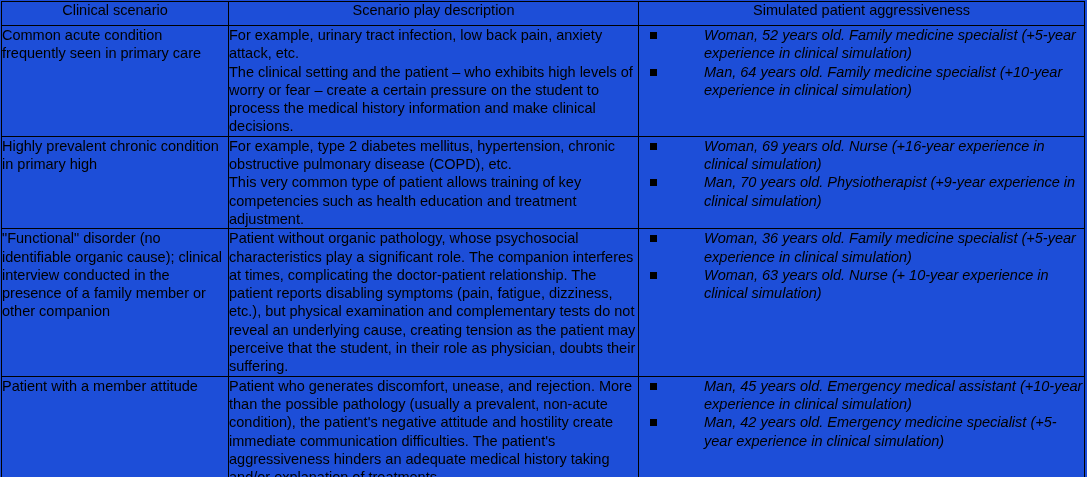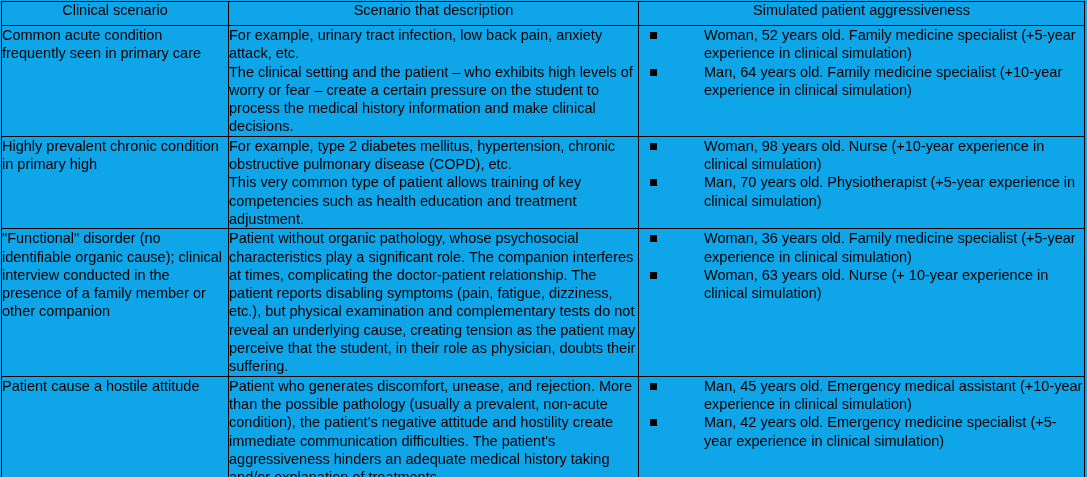--- a/index.html
+++ b/index.html
@@ -9,21 +9,21 @@
   }
   body {
     font-family: "Liberation Sans", sans-serif;
     color: #000000;
     -webkit-font-smoothing: antialiased;
   }
   .page {
     width: 1087px;
     height: 477px;
     position: relative;
-    background: #0ea5e9;
+    background: #1d4ed8;
     overflow: hidden;
   }
   table.scenario-table {
     border-collapse: collapse;
     table-layout: fixed;
     width: 1083px;
     margin: 0;
     position: absolute;
     left: 1px;
     top: 1px;
@@ -61,20 +61,21 @@
   .para { margin: 0; }
   ul.char-list {
     list-style: none;
     margin: 0;
     padding: 0;
   }
   ul.char-list > li {
     position: relative;
     padding-left: 65px;
     margin: 0 0 0 0;
+    font-style: italic;
   }
   ul.char-list > li .bullet-marker {
     position: absolute;
     left: 11px;
     top: 0;
     width: 7px;
     height: 7px;
     background: #000000;
     
     margin-top: 6px;
@@ -91,21 +92,21 @@
 <div class="page">
   <table class="scenario-table">
     <colgroup>
       <col class="c1">
         <col class="c2">
         <col class="c3">
     </colgroup>
     <thead>
       <tr>
         <th>Clinical scenario</th>
-        <th>Scenario that description</th>
+        <th>Scenario play description</th>
         <th>Simulated patient aggressiveness</th>
       </tr>
     </thead>
     <tbody>
 
       <tr class="row-h1">
         <td class="scenario-cell">
           <p class="para">Common acute condition frequently seen in primary care</p>
         </td>
         <td class="desc-cell">
@@ -129,25 +130,25 @@
         <td class="scenario-cell">
           <p class="para">Highly prevalent chronic condition in primary high</p>
         </td>
         <td class="desc-cell">
           <p class="para">For example, type 2 diabetes mellitus, hypertension, chronic obstructive pulmonary disease (COPD), etc.<br>This very common type of patient allows training of key competencies such as health education and treatment adjustment.</p>
         </td>
         <td class="chars-cell">
           <ul class="char-list">
             <li>
               <span class="bullet-marker"></span>
-              <span>Woman, 98 years old. Nurse (+10-year experience in clinical simulation)</span>
+              <span>Woman, 69 years old. Nurse (+16-year experience in clinical simulation)</span>
             </li>
             <li>
               <span class="bullet-marker"></span>
-              <span>Man, 70 years old. Physiotherapist (+5-year experience in clinical simulation)</span>
+              <span>Man, 70 years old. Physiotherapist (+9-year experience in clinical simulation)</span>
             </li>
           </ul>
         </td>
       </tr>
 
       <tr class="row-h3">
         <td class="scenario-cell">
           <p class="para">"Functional" disorder (no identifiable organic cause); clinical interview conducted in the presence of a family member or other companion</p>
         </td>
         <td class="desc-cell">
@@ -162,21 +163,21 @@
             <li>
               <span class="bullet-marker"></span>
               <span>Woman, 63 years old. Nurse (+ 10-year experience in clinical simulation)</span>
             </li>
           </ul>
         </td>
       </tr>
 
       <tr class="row-h4">
         <td class="scenario-cell">
-          <p class="para">Patient cause a hostile attitude</p>
+          <p class="para">Patient with a member attitude</p>
         </td>
         <td class="desc-cell">
           <p class="para">Patient who generates discomfort, unease, and rejection. More than the possible pathology (usually a prevalent, non-acute condition), the patient's negative attitude and hostility create immediate communication difficulties. The patient's aggressiveness hinders an adequate medical history taking and/or explanation of treatments.</p>
         </td>
         <td class="chars-cell">
           <ul class="char-list">
             <li>
               <span class="bullet-marker"></span>
               <span>Man, 45 years old. Emergency medical assistant (+10-year experience in clinical simulation)</span>
             </li>

